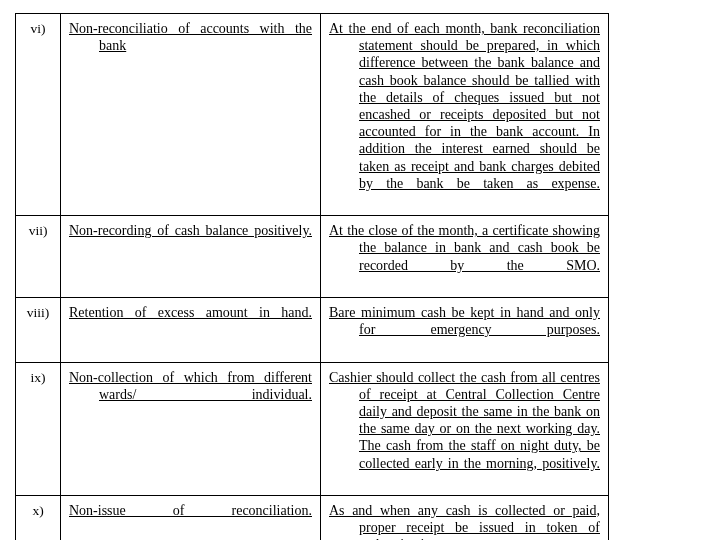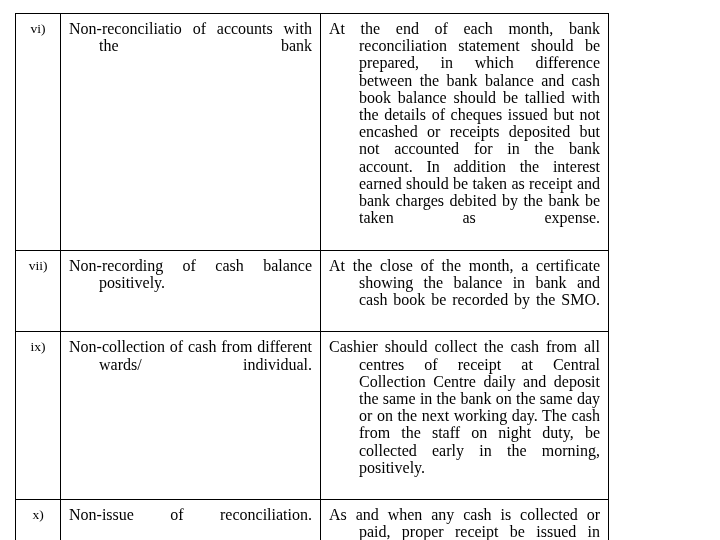--- a/index.html
+++ b/index.html
@@ -45,25 +45,26 @@
 
   .cell-num {
     padding: 6px 0 6px 0;
     text-align: center;
     font-size: 13.5px;
     line-height: 17px;
   }
 
   .cell-text {
     padding: 6px 8px 6px 8px;
-    font-size: 16px;
+    font-size: 14px;
     line-height: 17.2px;
     text-align: justify;
     text-justify: inter-word;
     text-indent: 0;
+    text-decoration: underline;
   }
 
   
   .cell-text .body {
     display: block;
     padding-left: 30px;
     text-indent: -30px;
   }
 
   
@@ -117,28 +118,43 @@
             <span class="body">Non-recording of cash balance positively.</span>
           </div>
         </td>
         <td>
           <div class="cell-text">
             <span class="body">At the close of the month, a certificate showing the balance in bank and cash book be recorded by the SMO.</span>
           </div>
         </td>
       </tr>
 
+      <tr class="r3">
+        <td>
+          <div class="cell-num">viii)</div>
+        </td>
+        <td>
+          <div class="cell-text">
+            <span class="body">Retention of excess amount in hand.</span>
+          </div>
+        </td>
+        <td>
+          <div class="cell-text">
+            <span class="body">Bare minimum cash be kept in hand and only for emergency purposes.</span>
+          </div>
+        </td>
+      </tr>
 
       <tr class="r4">
         <td>
           <div class="cell-num">ix)</div>
         </td>
         <td>
           <div class="cell-text">
-            <span class="body">Non-collection of cash from different wards/ individual.</span>
+            <span class="body">Non-collection of which from different wards/ individual.</span>
           </div>
         </td>
         <td>
           <div class="cell-text">
             <span class="body">Cashier should collect the cash from all centres of receipt at Central Collection Centre daily and deposit the same in the bank on the same day or on the next working day. The cash from the staff on night duty, be collected early in the morning, positively.</span>
           </div>
         </td>
       </tr>
 
       <tr class="r5">

